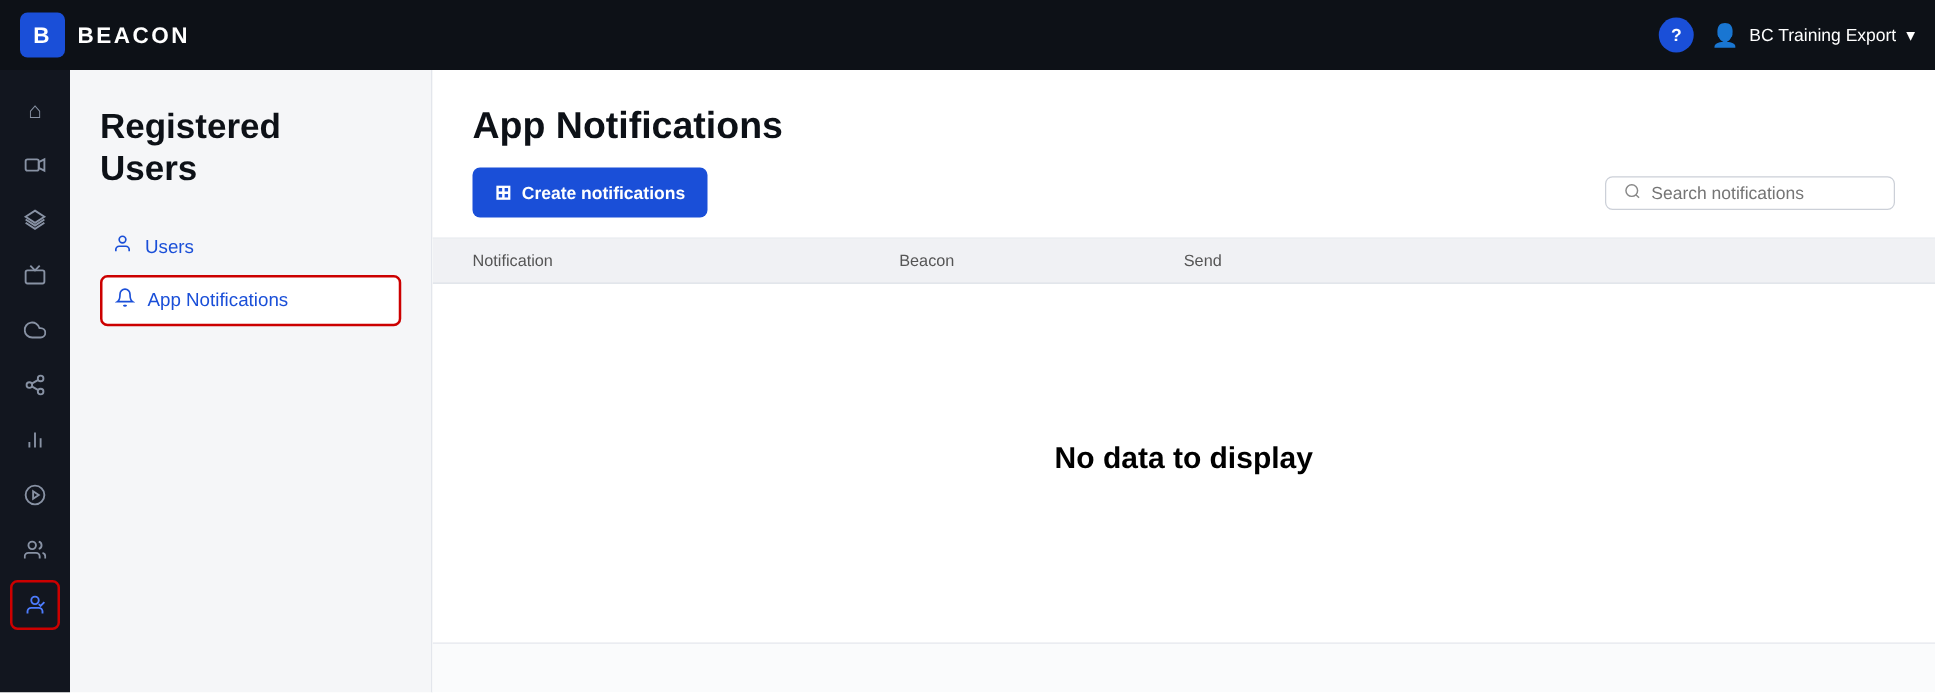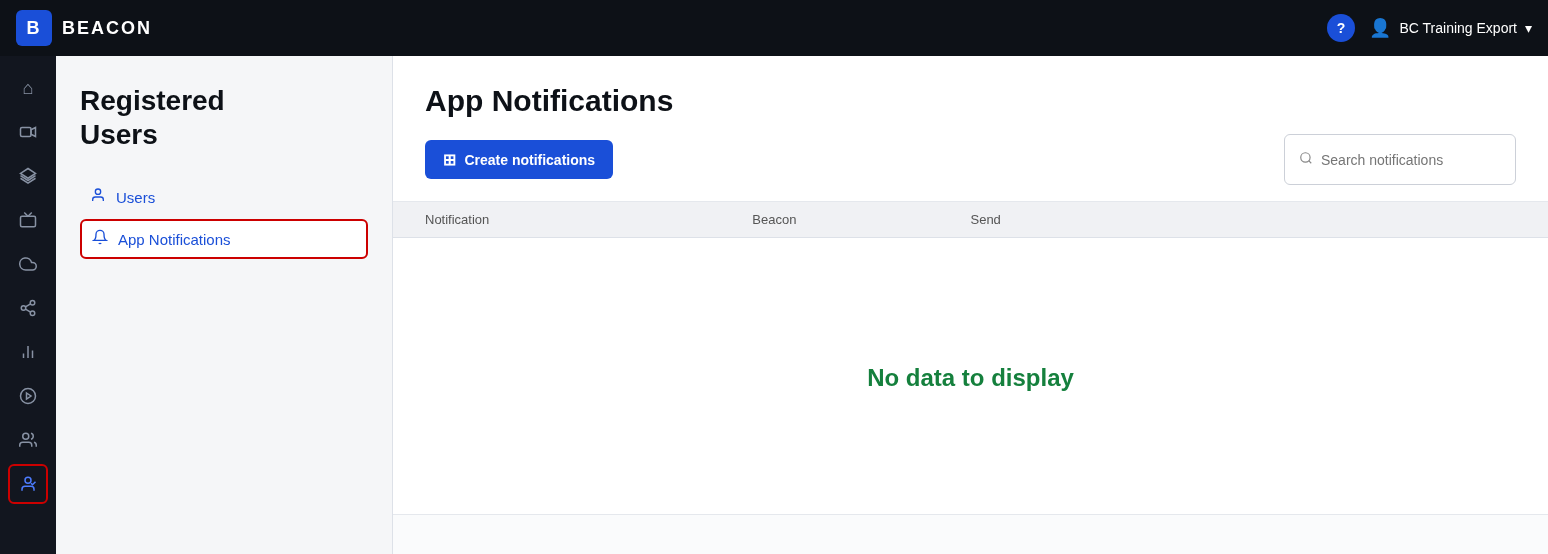--- a/index.html
+++ b/index.html
@@ -96,21 +96,21 @@
       border-radius: 6px;
       color: #8892a4;
       cursor: pointer;
       font-size: 18px;
       transition: background 0.15s;
     }
     .icon-btn.active { background: #1a3a6b; color: #4d7cfe; }
 
     
     .secondary-sidebar {
-      width: 337px;
+      width: 290px;
       background: #f5f6f8;
       border-right: 1px solid #dde1e8;
       padding: 28px 24px;
       flex-shrink: 0;
     }
     .sidebar-title {
       font-size: 28px;
       font-weight: 900;
       color: #0d1117;
       line-height: 1.2;
@@ -179,21 +179,21 @@
       display: flex;
       align-items: center;
       gap: 8px;
     }
     .search-box {
       display: flex;
       align-items: center;
       gap: 8px;
       border: 1px solid #ccd0d8;
       border-radius: 6px;
-      padding: 16px 14px;
+      padding: 4px 14px;
       background: #fff;
       min-width: 220px;
     }
     .search-box input {
       border: none;
       outline: none;
       font-size: 14px;
       color: #555;
       background: transparent;
       width: 180px;
@@ -221,21 +221,21 @@
     }
     .sort-icon { font-size: 11px; color: #888; }
     .empty-state {
       display: flex;
       align-items: center;
       justify-content: center;
       flex: 1;
       min-height: 280px;
       font-size: 24px;
       font-weight: 800;
-      color: #15803d;
+      color: #000000;
     }
     .table-footer {
       border-top: 1px solid #e5e8ed;
       height: 40px;
       background: #fafbfc;
     }
   </style>
 </head>
 <body>
 

